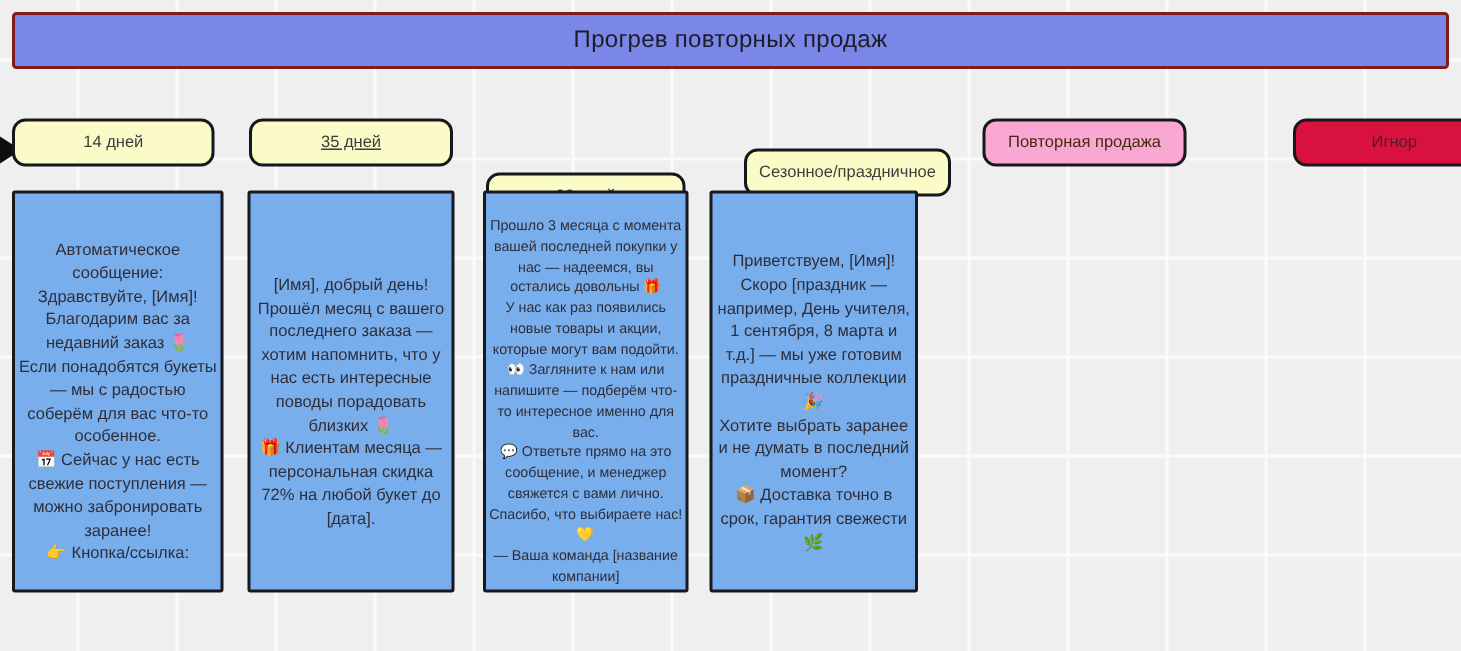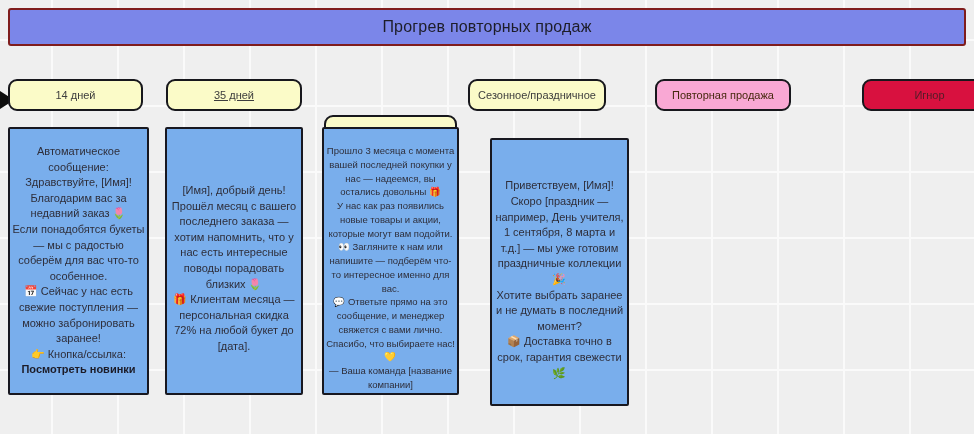--- a/index.html
+++ b/index.html
@@ -27,35 +27,35 @@
   .tag{
     position:absolute;top:79px;height:28px;
     border:2.5px solid #17171c;border-radius:9px;
     display:flex;align-items:center;justify-content:center;
     font-size:11px;color:#3d3d3d;background:#fbfbc8;
     box-sizing:content-box;
   }
   .t1{left:8px;width:131px;}
   .t2{left:166px;width:132px;text-decoration:underline;}
   .t3{left:324px;width:129px;margin-top:36px;}
-  .t4{left:468px;width:134px;}
+  .t4{left:496px;width:134px;margin-top:20px;}
   .t5{left:655px;width:132px;background:#f9a8d4;color:#46290e;}
   .t6{left:862px;width:131px;background:#d8113f;color:#521c28;}
   .card{
     position:absolute;top:127px;height:268px;
     background:#79aeec;border:2px solid #181820;border-radius:2px;
     display:flex;align-items:center;justify-content:center;
     text-align:center;box-sizing:border-box;padding:6px 1px;
     color:#2e2e3a;font-size:11px;line-height:1.42;
   }
   .card-inner{white-space:pre-line;width:100%;}
   .c1{left:8px;width:141px;}
   .c2{left:165px;width:138px;}
   .c3{left:322px;width:137px;font-size:9.5px;line-height:1.45;}
-  .c4{left:490px;width:139px;margin-top:11px;}
+  .c4{left:473px;width:139px;}
   .cta{display:block;font-weight:bold;color:#1c1c28;}
 </style>
 </head>
 <body>
 
 <div class="header">
   <span>Прогрев повторных продаж</span>
 </div>
 
 <div class="arrow"></div>
@@ -80,21 +80,20 @@
 </div>
 
 <div class="card c1">
   <div class="card-inner">
     <span>Автоматическое сообщение:
 Здравствуйте, [Имя]!
 Благодарим вас за недавний заказ 🌷
 Если понадобятся букеты — мы с радостью соберём для вас что-то особенное.
 📅 Сейчас у нас есть свежие поступления — можно забронировать заранее!
 👉 Кнопка/ссылка:</span>
-    <span class="cta">Посмотреть новинки</span>
   </div>
 </div>
 
 <div class="card c2">
   <div class="card-inner">
     <span>[Имя], добрый день!
 Прошёл месяц с вашего последнего заказа — хотим напомнить, что у нас есть интересные поводы порадовать близких 🌷
 🎁 Клиентам месяца — персональная скидка 72% на любой букет до [дата].</span>
   </div>
 </div>

